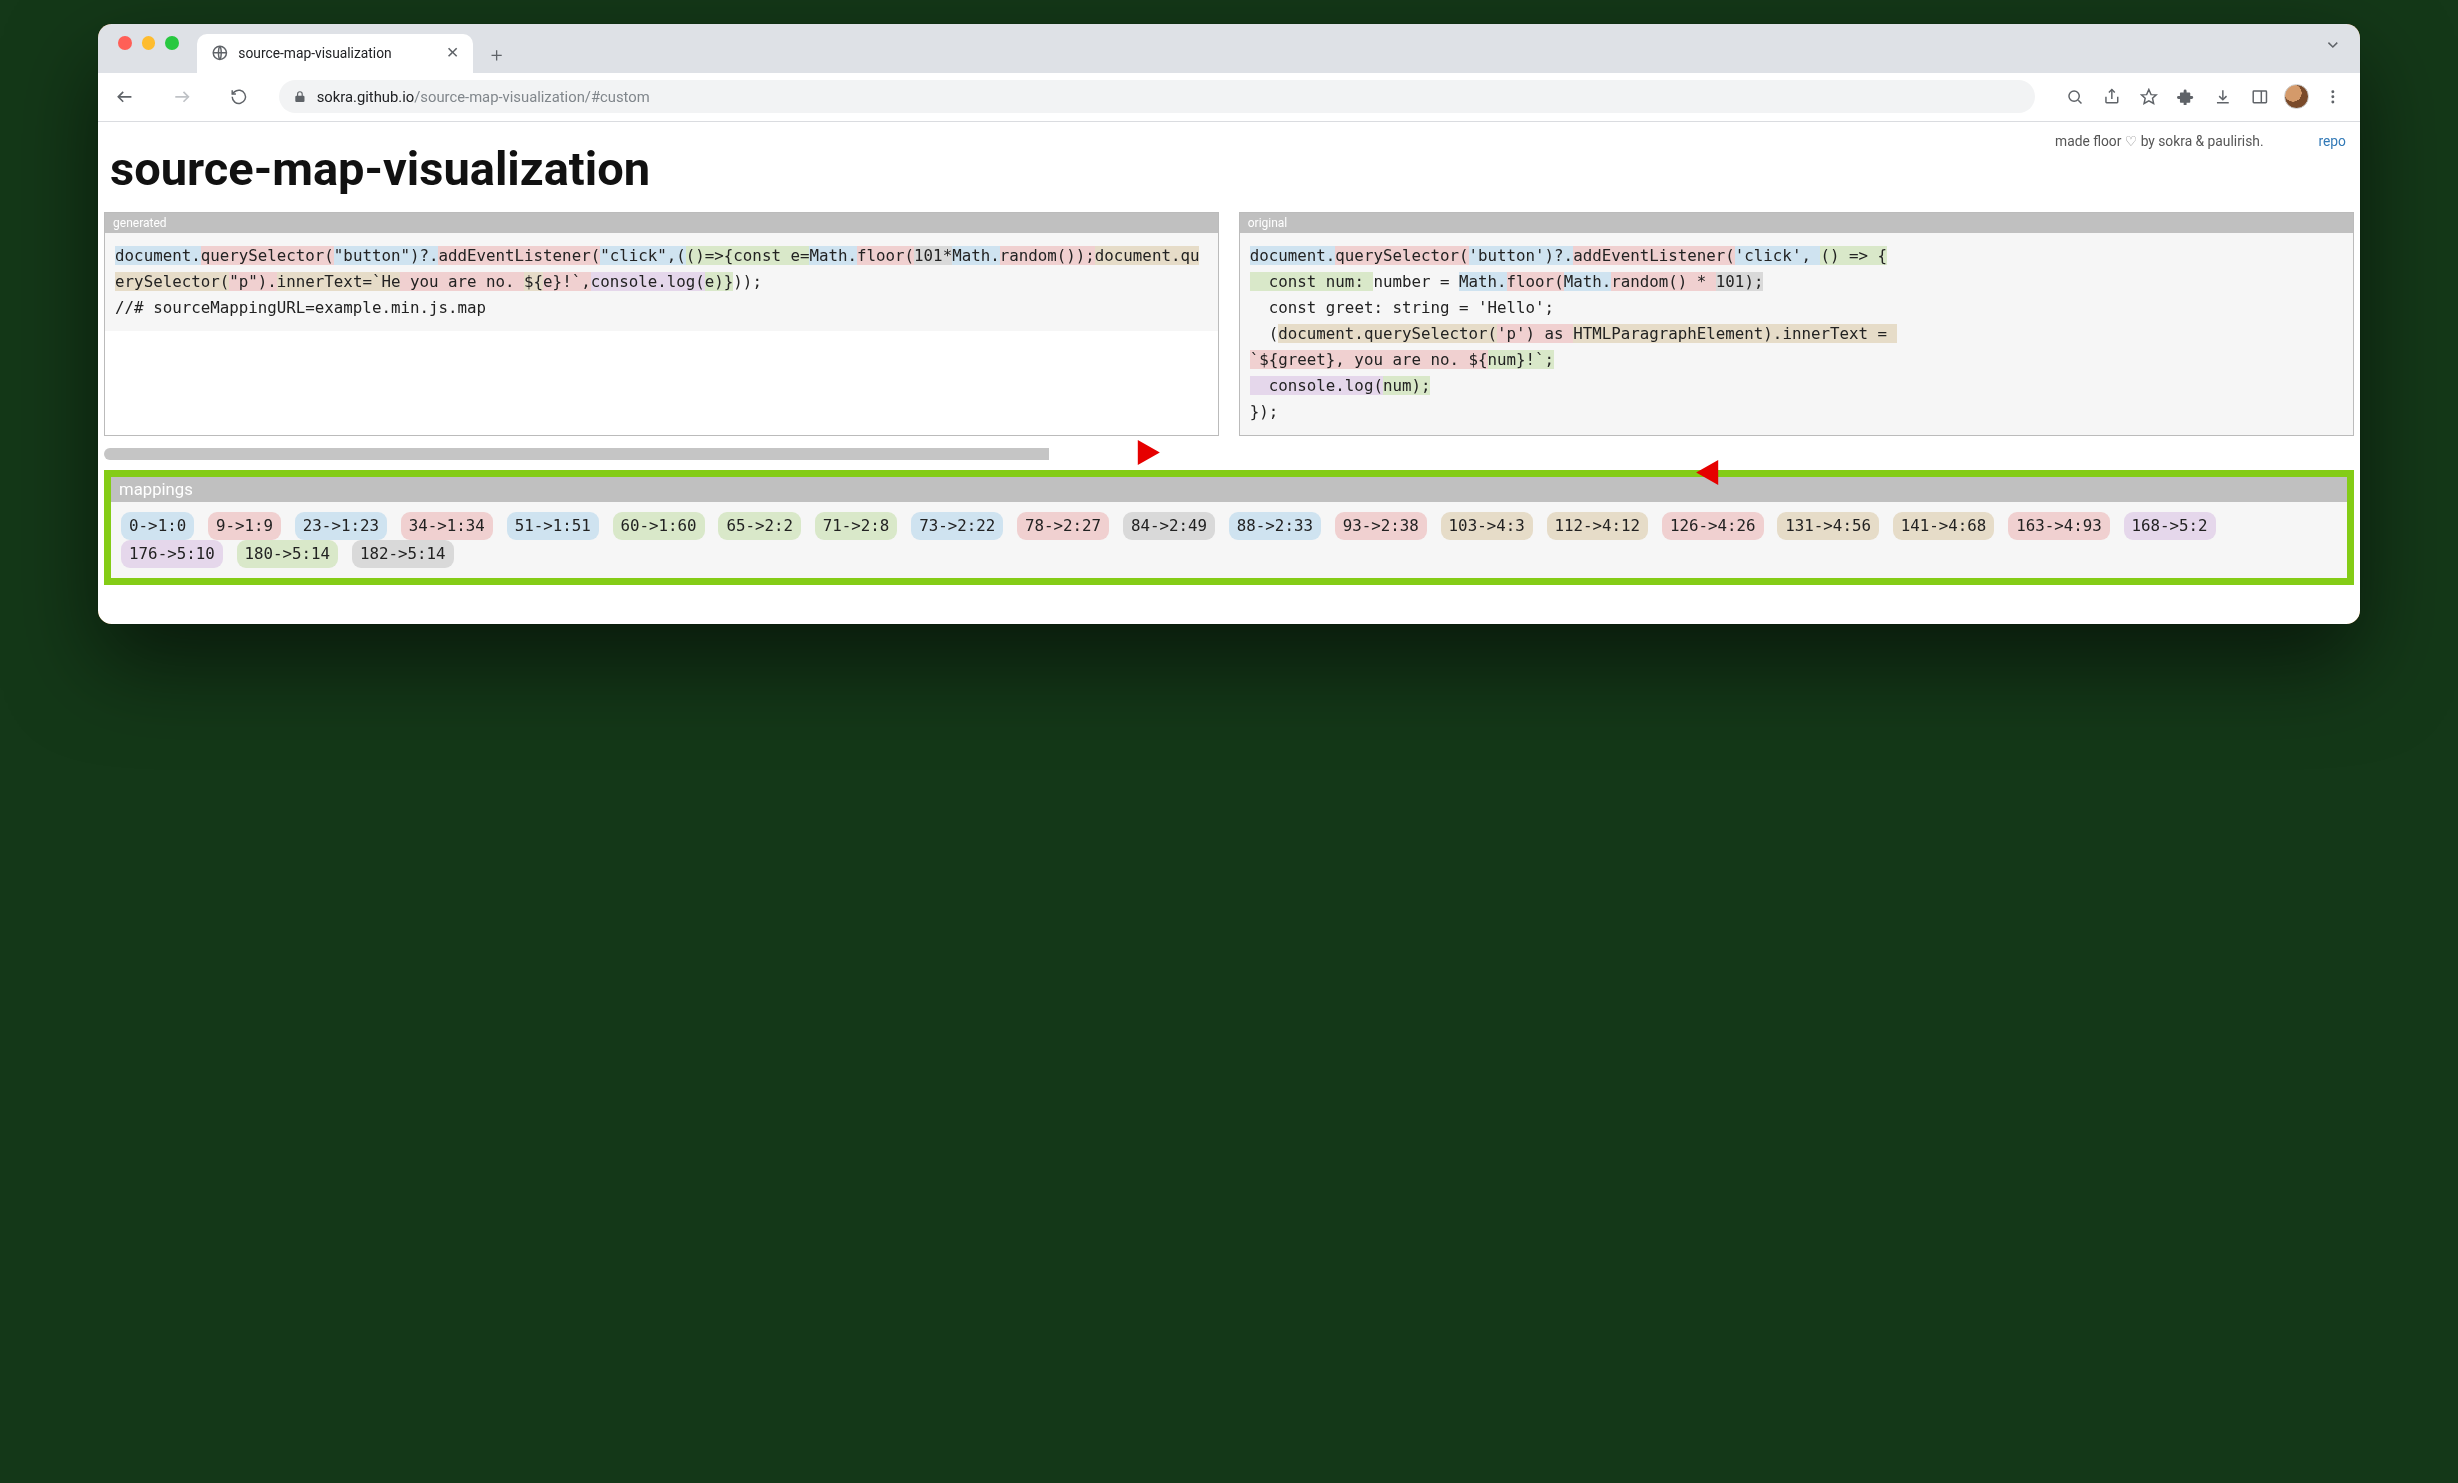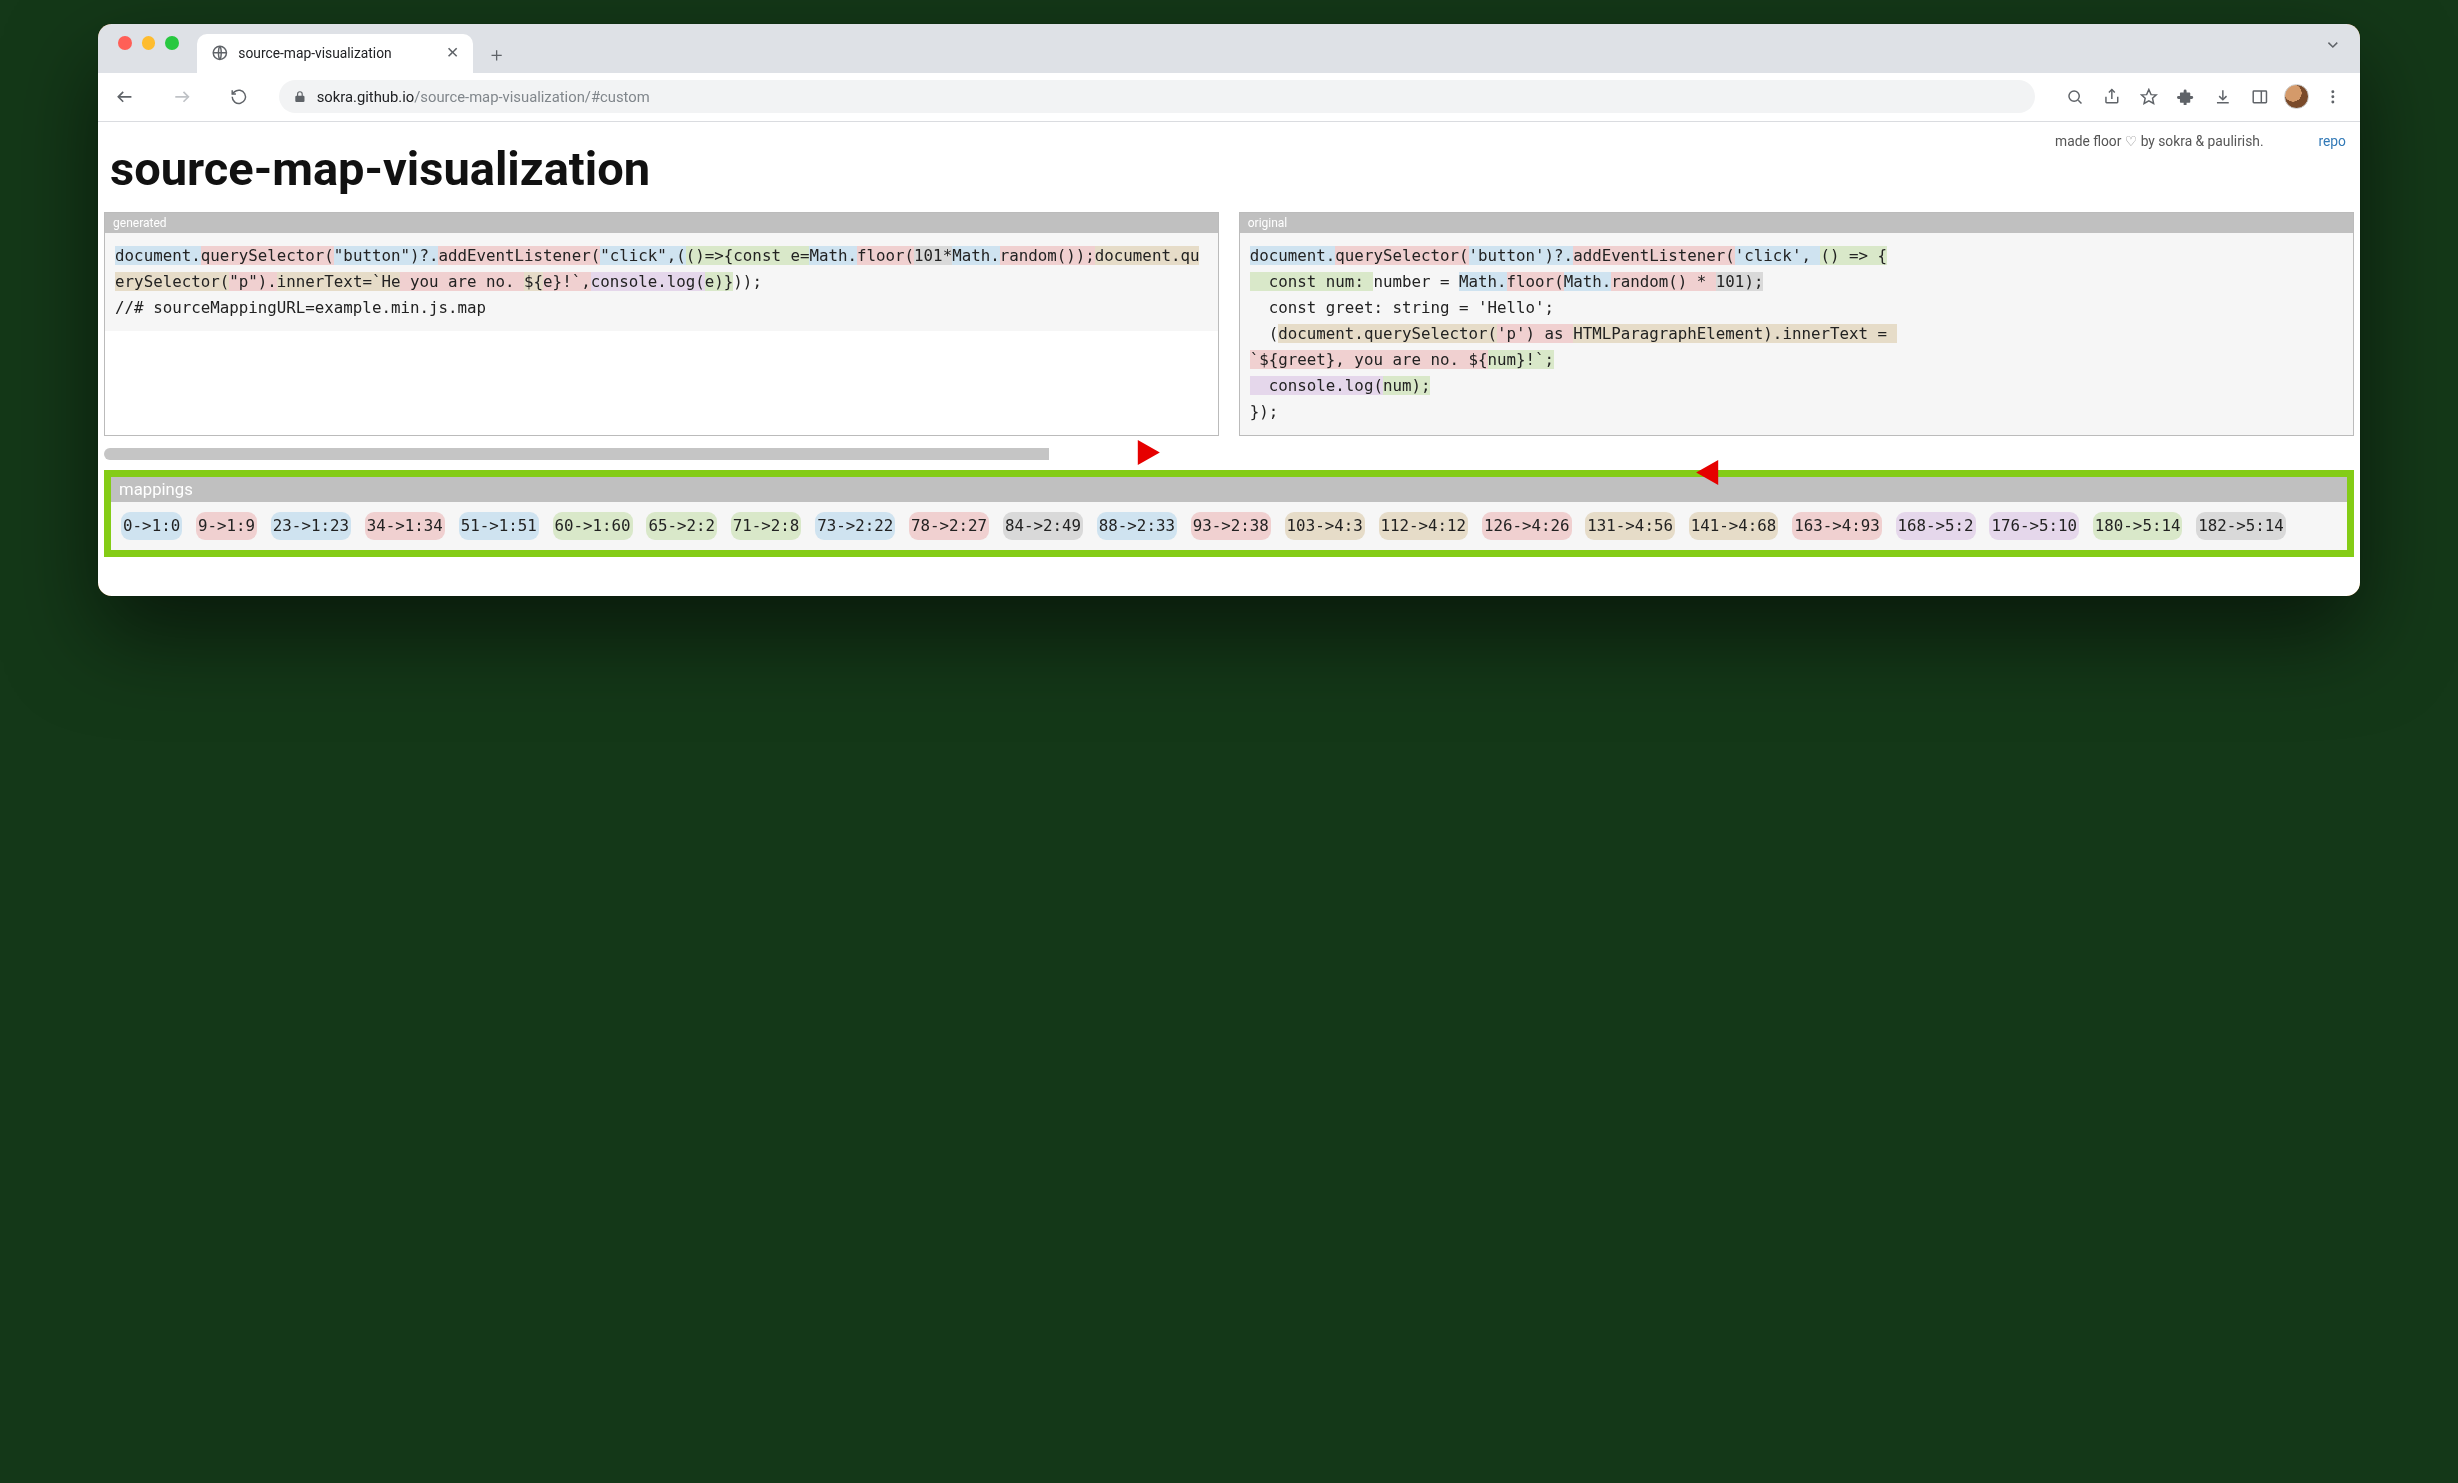--- a/index.html
+++ b/index.html
@@ -230,21 +230,21 @@
     margin: 11.8px 2px 9.9px 2px;
     background: linear-gradient(to right, #c5c5c5 0 42%, transparent 42% 100%);
     border-radius: 5.9px;
   }
 
   .mappings {
     margin: 0 2px;
     border: 7px solid #84cc16;
   }
   .mappings .panel-header { font-size: 16.7px; }
-  .mappings-body .m { padding: 1px 2px; margin-right: 13.8px; border-radius: 9px; display: inline-block;}
+  .mappings-body .m { padding: 1px 8px; margin-right: 13.8px; border-radius: 9px; display: inline-block;}
 
   
   .arrow {
     position: absolute;
     width: 63px; height: 47px;
     color: var(--arrow-red);
     pointer-events: none;
   }
   .arrow svg { width: 100%; height: 100%; }
   .arrow.right { top: 307px; left: 44.3%; }

